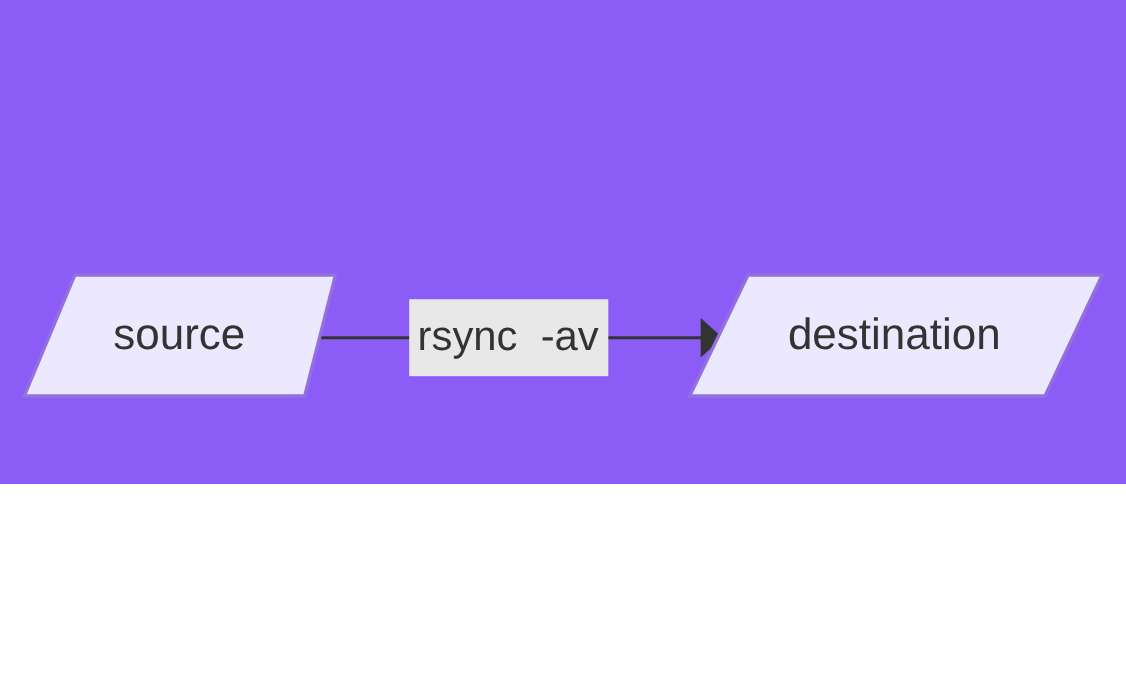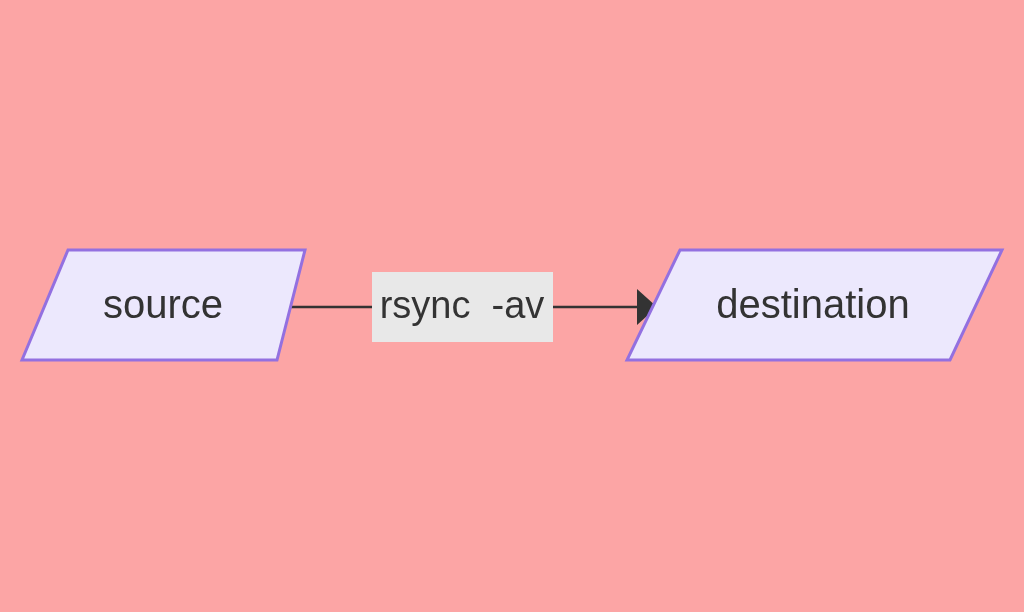--- a/index.html
+++ b/index.html
@@ -9,22 +9,22 @@
   }
   body {
     width: 1024px;
     height: 612px;
     font-family: "Liberation Sans", sans-serif;
     overflow: hidden;
   }
   #diagram-canvas {
     position: relative;
     width: 1024px;
-    height: 612px;
-    background: #fca5a5;
+    height: 440px;
+    background: #8b5cf6;
   }
   svg.diagram-svg {
     position: absolute;
     top: 0;
     left: 0;
     width: 1024px;
     height: 612px;
     display: block;
   }
   .node-shape {

